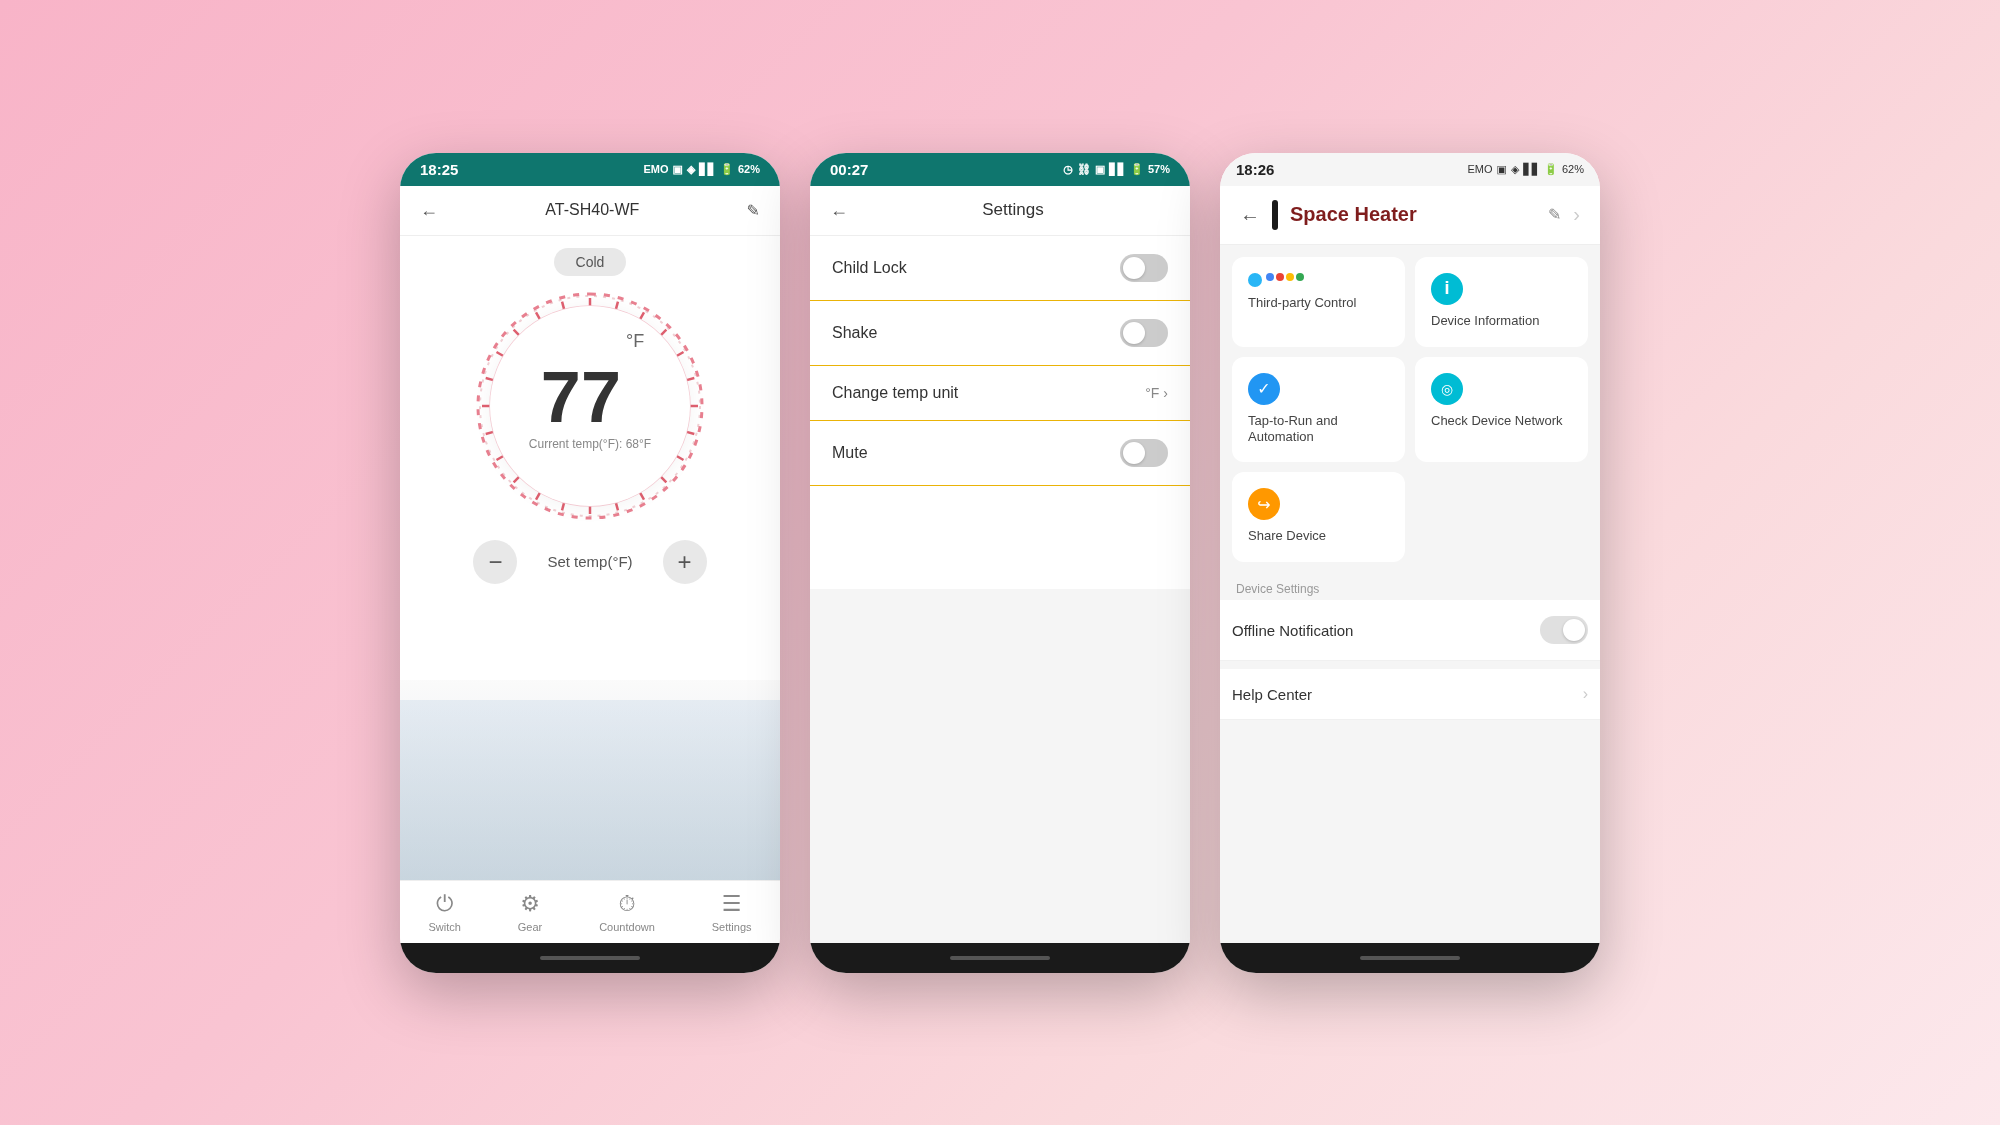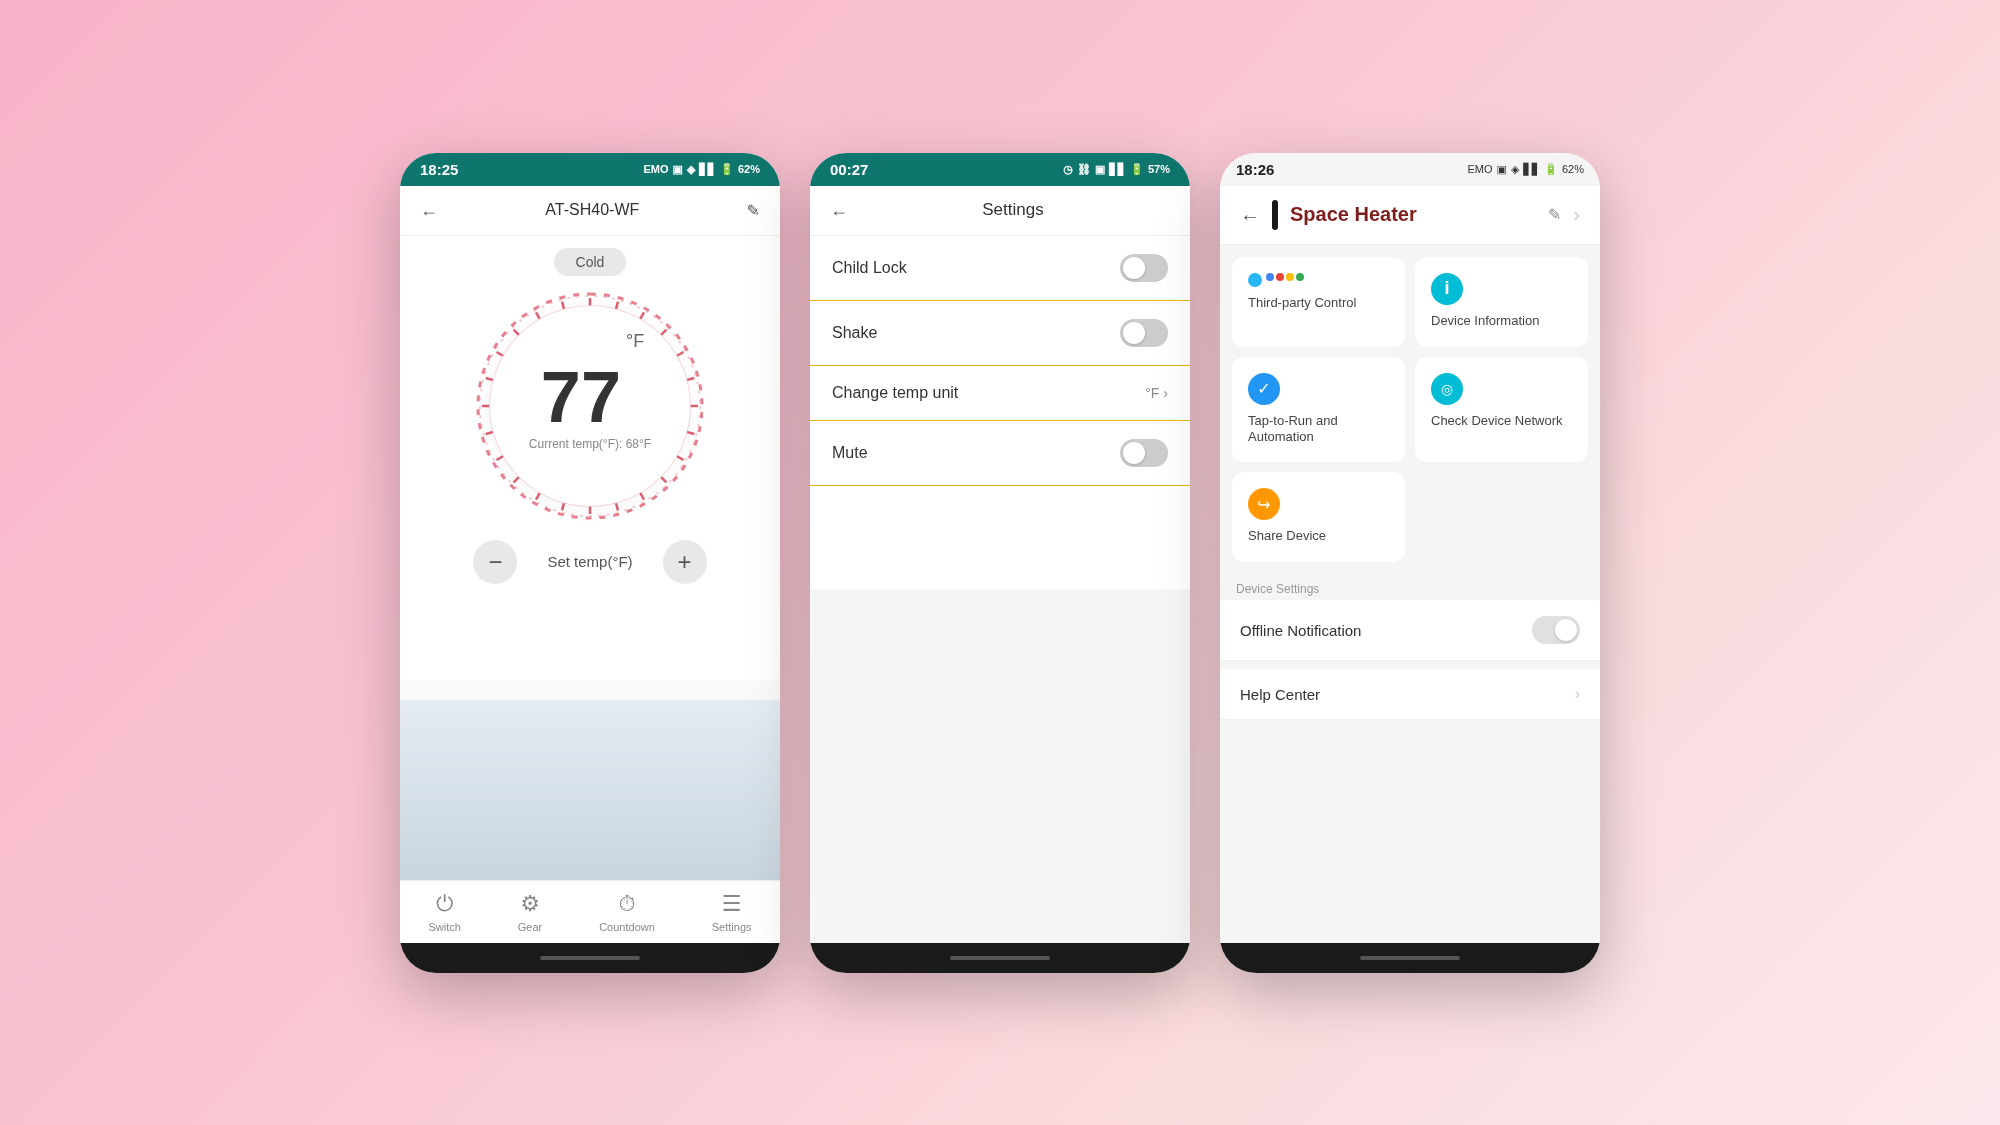--- a/index.html
+++ b/index.html
@@ -214,21 +214,21 @@
     .section-title {
       padding: 8px 16px 4px;
       font-size: 12px;
       color: #999;
       background: #f5f5f5;
     }
     .list-section { background: #fff; margin-bottom: 8px; }
     .list-item {
       display: flex; align-items: center;
       justify-content: space-between;
-      padding: 16px 20px;
+      padding: 16px 12px;
       border-bottom: 1px solid #f0f0f0;
       background: #fff;
     }
     .list-label { font-size: 15px; color: #333; }
     .list-right { display: flex; align-items: center; gap: 6px; color: #ccc; }
 
     .remove-btn {
       width: 100%;
       padding: 16px;
       text-align: center;

